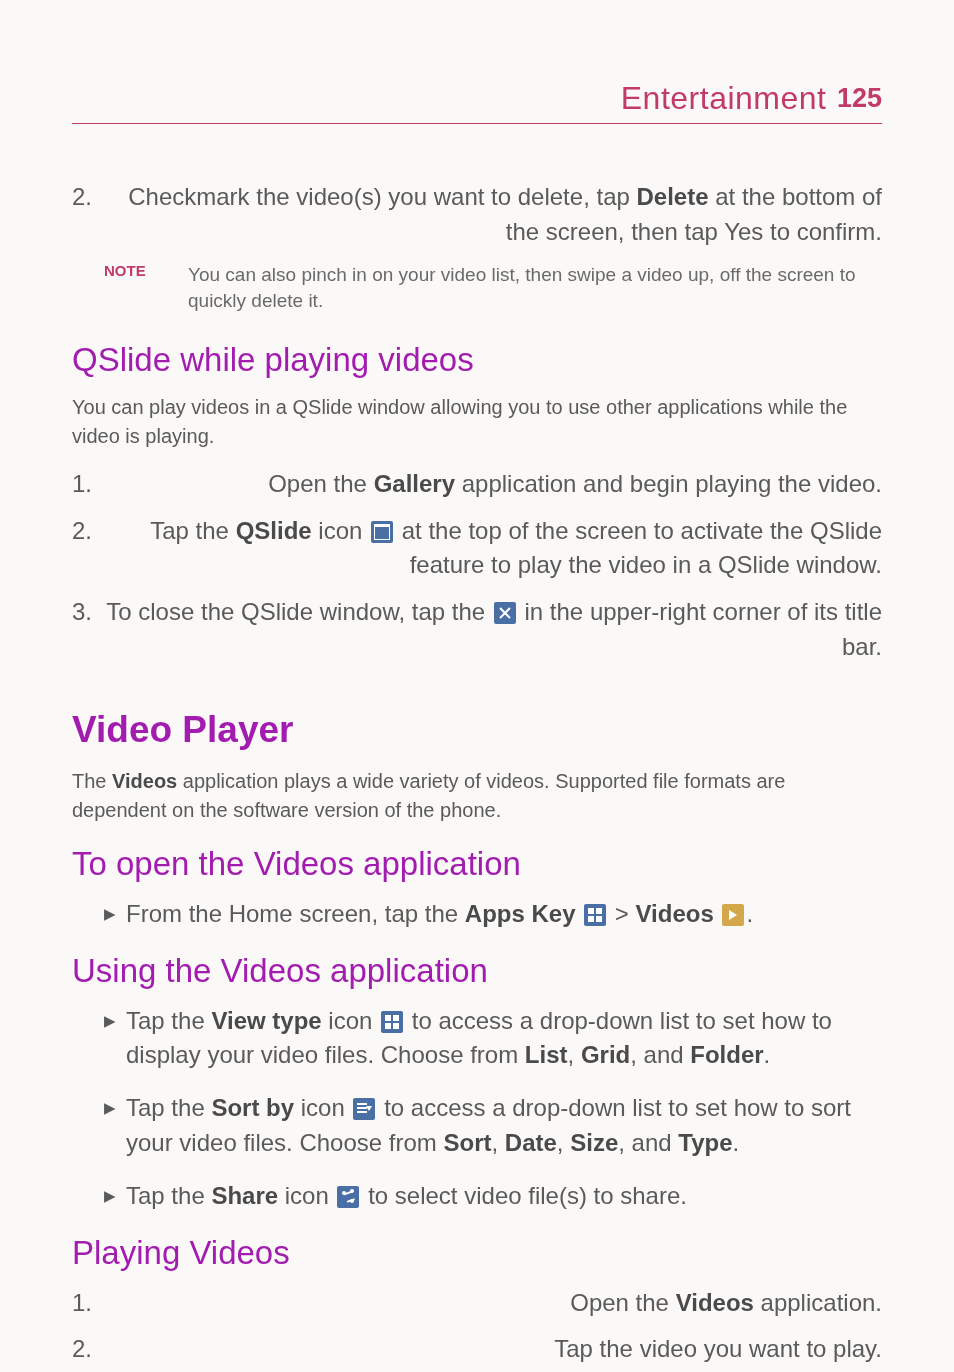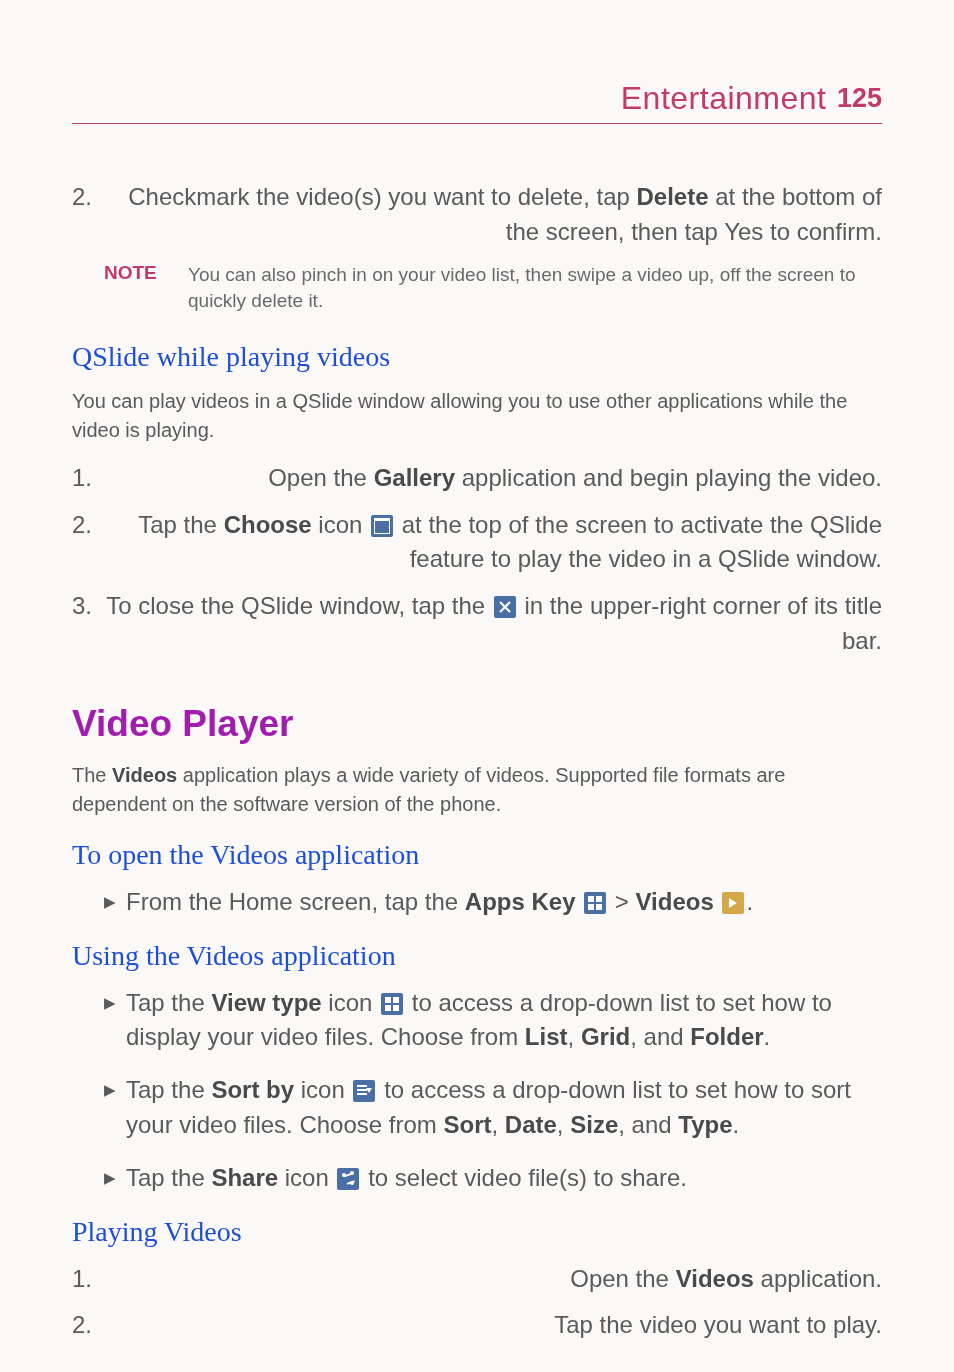--- a/index.html
+++ b/index.html
@@ -45,36 +45,35 @@
     .ol-body { flex: 1; text-align: right; }
     .note-row {
       display: flex;
       margin-left: 32px;
       margin-top: 12px;
       margin-bottom: 26px;
     }
     .note-label {
       color: #c23a6a;
       font-weight: 700;
-      font-size: 19px;
+      font-size: 15px;
       flex: 0 0 84px;
     }
     .note-text {
       font-size: 19px;
       line-height: 1.4;
       color: #6a6a6a;
       flex: 1;
     }
     .h2 {
-      color: #1d4ed8;
-      font-size: 28px;
+      color: #a21caf;
+      font-size: 33px;
       font-weight: 400;
       margin-top: 20px;
       margin-bottom: 14px;
-      font-family: Liberation Serif, serif;
     }
     .h1 {
       color: #a21caf;
       font-size: 37px;
       font-weight: 700;
       margin-top: 44px;
       margin-bottom: 16px;
     }
     .para {
       font-size: 20px;
@@ -211,21 +210,21 @@
 <div class="ol-item">
   <div class="ol-num">1.</div>
   <div class="ol-body">
     <span>Open the </span><span class="bold">Gallery</span><span> application and begin playing the video.</span>
   </div>
 </div>
 
 <div class="ol-item">
   <div class="ol-num">2.</div>
   <div class="ol-body">
-    <span>Tap the </span><span class="bold">Choose</span><span> icon </span><span class="inline-icon icon-qslide"></span><span> at the top of the screen to activate the QSlide feature to play the video in a QSlide window.</span>
+    <span>Tap the </span><span class="bold">QSlide</span><span> icon </span><span class="inline-icon icon-qslide"></span><span> at the top of the screen to activate the QSlide feature to play the video in a QSlide window.</span>
   </div>
 </div>
 
 <div class="ol-item">
   <div class="ol-num">3.</div>
   <div class="ol-body">
     <span>To close the QSlide window, tap the </span><span class="inline-icon icon-close"></span><span> in the upper-right corner of its title bar.</span>
   </div>
 </div>
 

